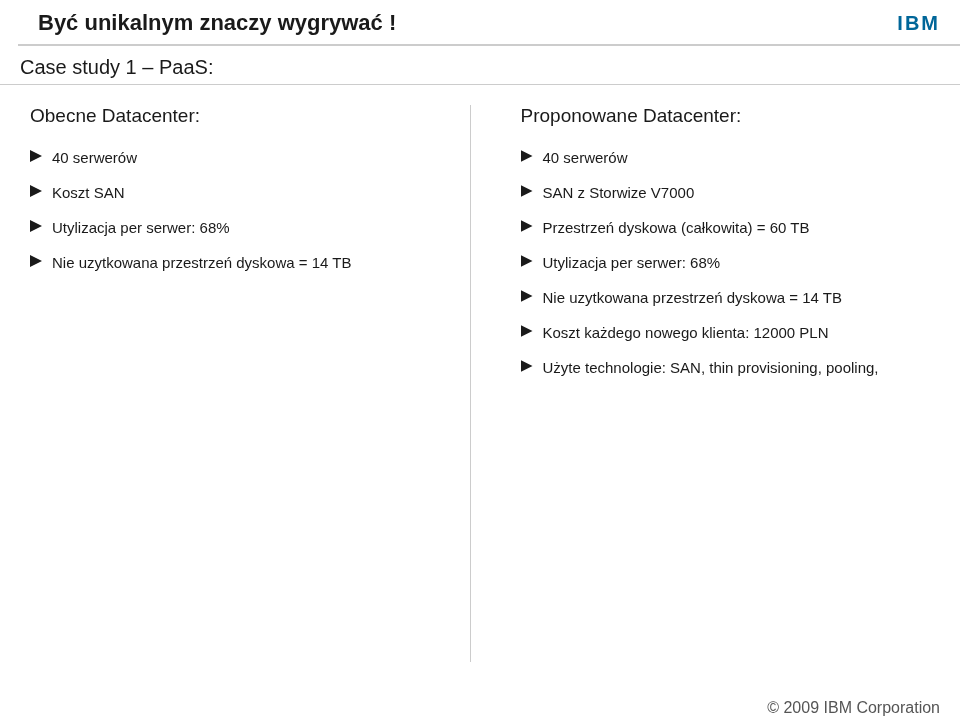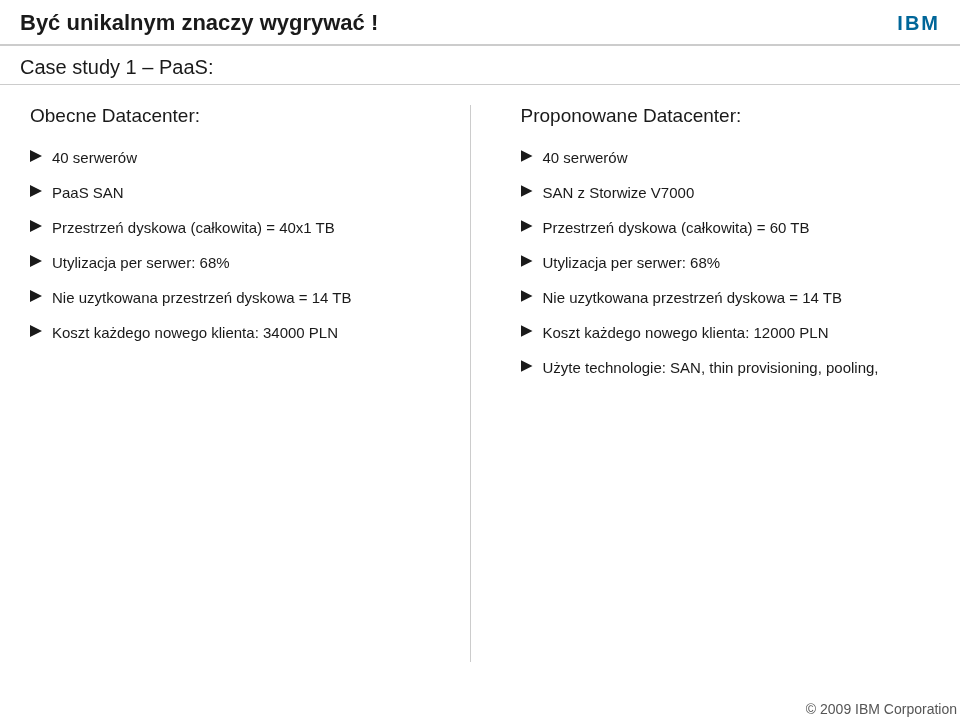--- a/index.html
+++ b/index.html
@@ -17,20 +17,21 @@
       position: relative;
       overflow: hidden;
     }
 
     .header {
       display: flex;
       justify-content: space-between;
       align-items: center;
       padding: 10px 20px 8px 20px;
       border-bottom: 2px solid #cccccc;
+      margin-left: 18px;
     }
 
     .header-title {
       font-size: 22px;
       font-weight: bold;
       color: #1a1a1a;
     }
 
     .ibm-logo {
       display: flex;
@@ -107,22 +108,22 @@
       min-width: 12px;
       background: #1a1a1a;
       clip-path: polygon(0% 0%, 0% 100%, 100% 50%);
       margin-right: 10px;
       margin-top: 3px;
     }
 
     .footer {
       position: absolute;
       bottom: 10px;
-      right: 3px;
-      font-size: 14px;
+      right: 20px;
+      font-size: 16px;
       color: #555555;
       margin-left: 39px;
     }
   </style>
 </head>
 <body>
 
 <div class="header">
   <span class="header-title">Być unikalnym znaczy wygrywać !</span>
   <div class="ibm-logo">
@@ -138,37 +139,29 @@
 
   <div class="column column-left">
     <div class="section-heading">Obecne Datacenter:</div>
     <ul class="bullet-list">
     <li>
           <span class="bullet-icon"></span>
           <span>40 serwerów</span>
         </li>
         <li>
           <span class="bullet-icon"></span>
-          <span>PaaS SAN</span>
-        </li>
-        <li>
-          <span class="bullet-icon"></span>
-          <span>Przestrzeń dyskowa (całkowita) = 40x1 TB</span>
+          <span>Koszt SAN</span>
         </li>
         <li>
           <span class="bullet-icon"></span>
           <span>Utylizacja per serwer: 68%</span>
         </li>
         <li>
           <span class="bullet-icon"></span>
           <span>Nie uzytkowana przestrzeń dyskowa = 14 TB</span>
-        </li>
-        <li>
-          <span class="bullet-icon"></span>
-          <span>Koszt każdego nowego klienta: 34000 PLN</span>
         </li>
       </ul>
   </div>
 
   <div class="column column-right">
     <div class="section-heading">Proponowane Datacenter:</div>
     <ul class="bullet-list">
     <li>
           <span class="bullet-icon"></span>
           <span>40 serwerów</span>

